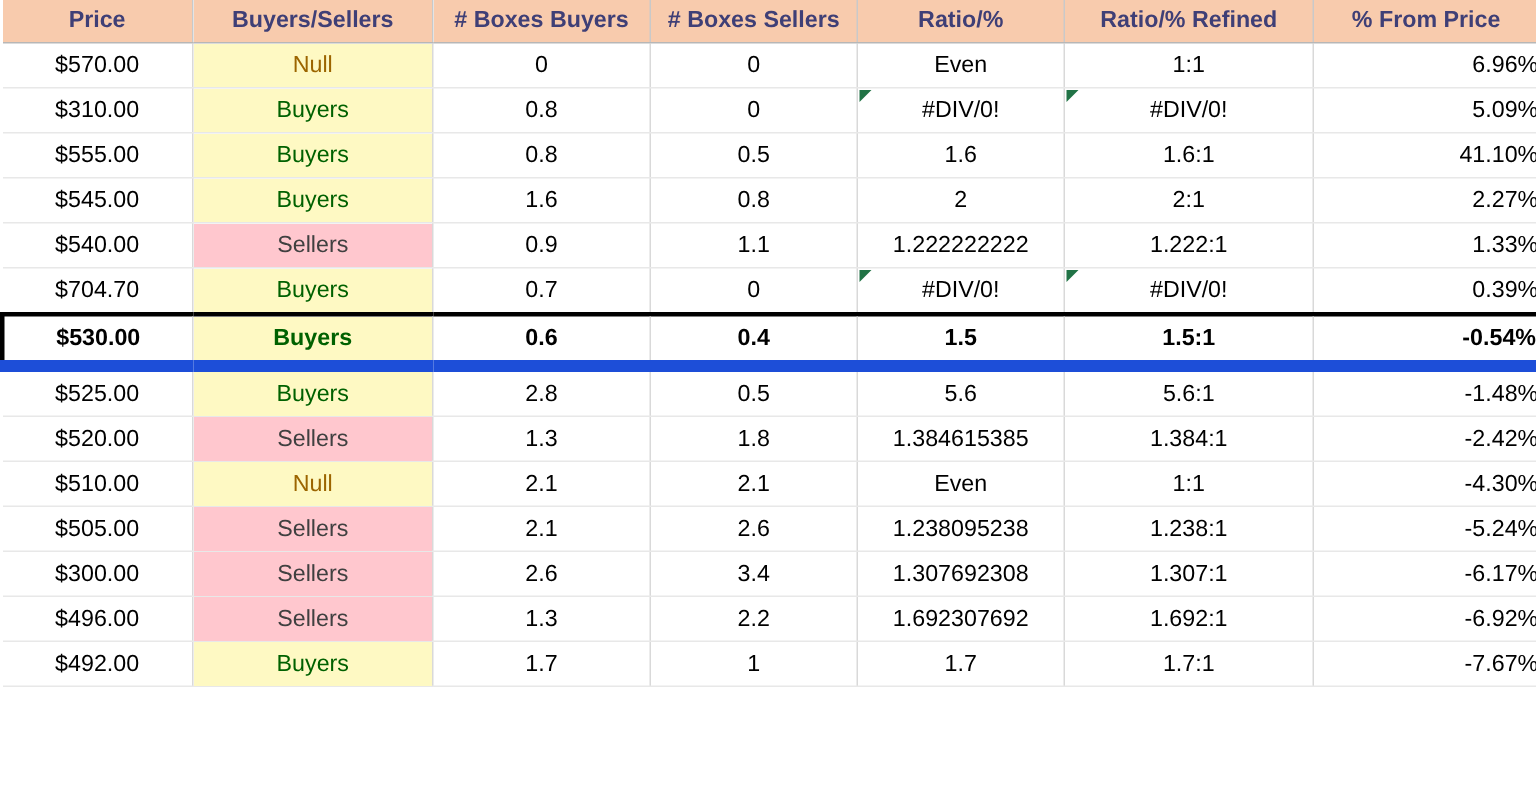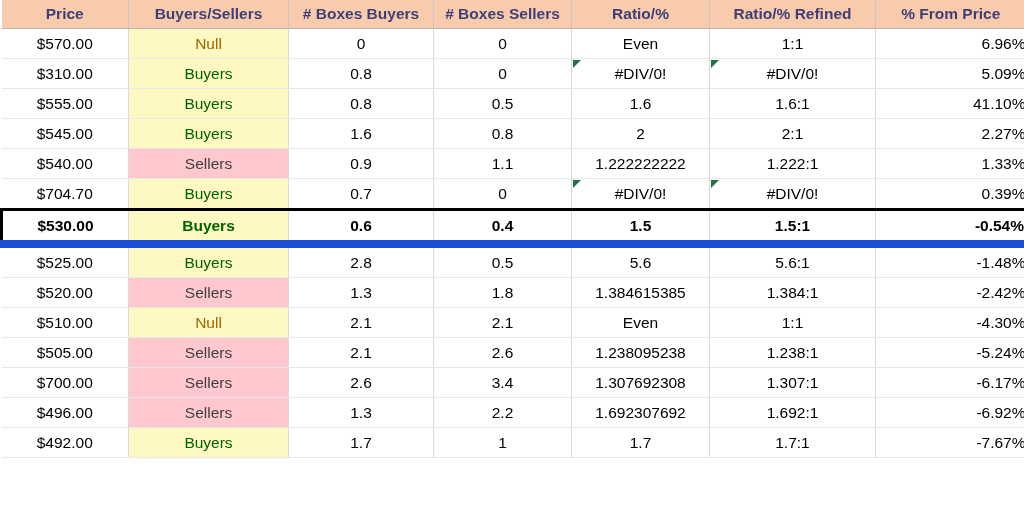--- a/index.html
+++ b/index.html
@@ -210,21 +210,21 @@
         <tr>
           <td>$505.00</td>
           <td class="bs-sellers">Sellers</td>
           <td>2.1</td>
           <td>2.6</td>
           <td>1.238095238</td>
           <td>1.238:1</td>
           <td>-5.24%</td>
         </tr>
         <tr>
-          <td>$700.00</td>
+          <td>$300.00</td>
           <td class="bs-sellers">Sellers</td>
           <td>2.6</td>
           <td>3.4</td>
           <td>1.307692308</td>
           <td>1.307:1</td>
           <td>-6.17%</td>
         </tr>
         <tr>
           <td>$496.00</td>
           <td class="bs-sellers">Sellers</td>

